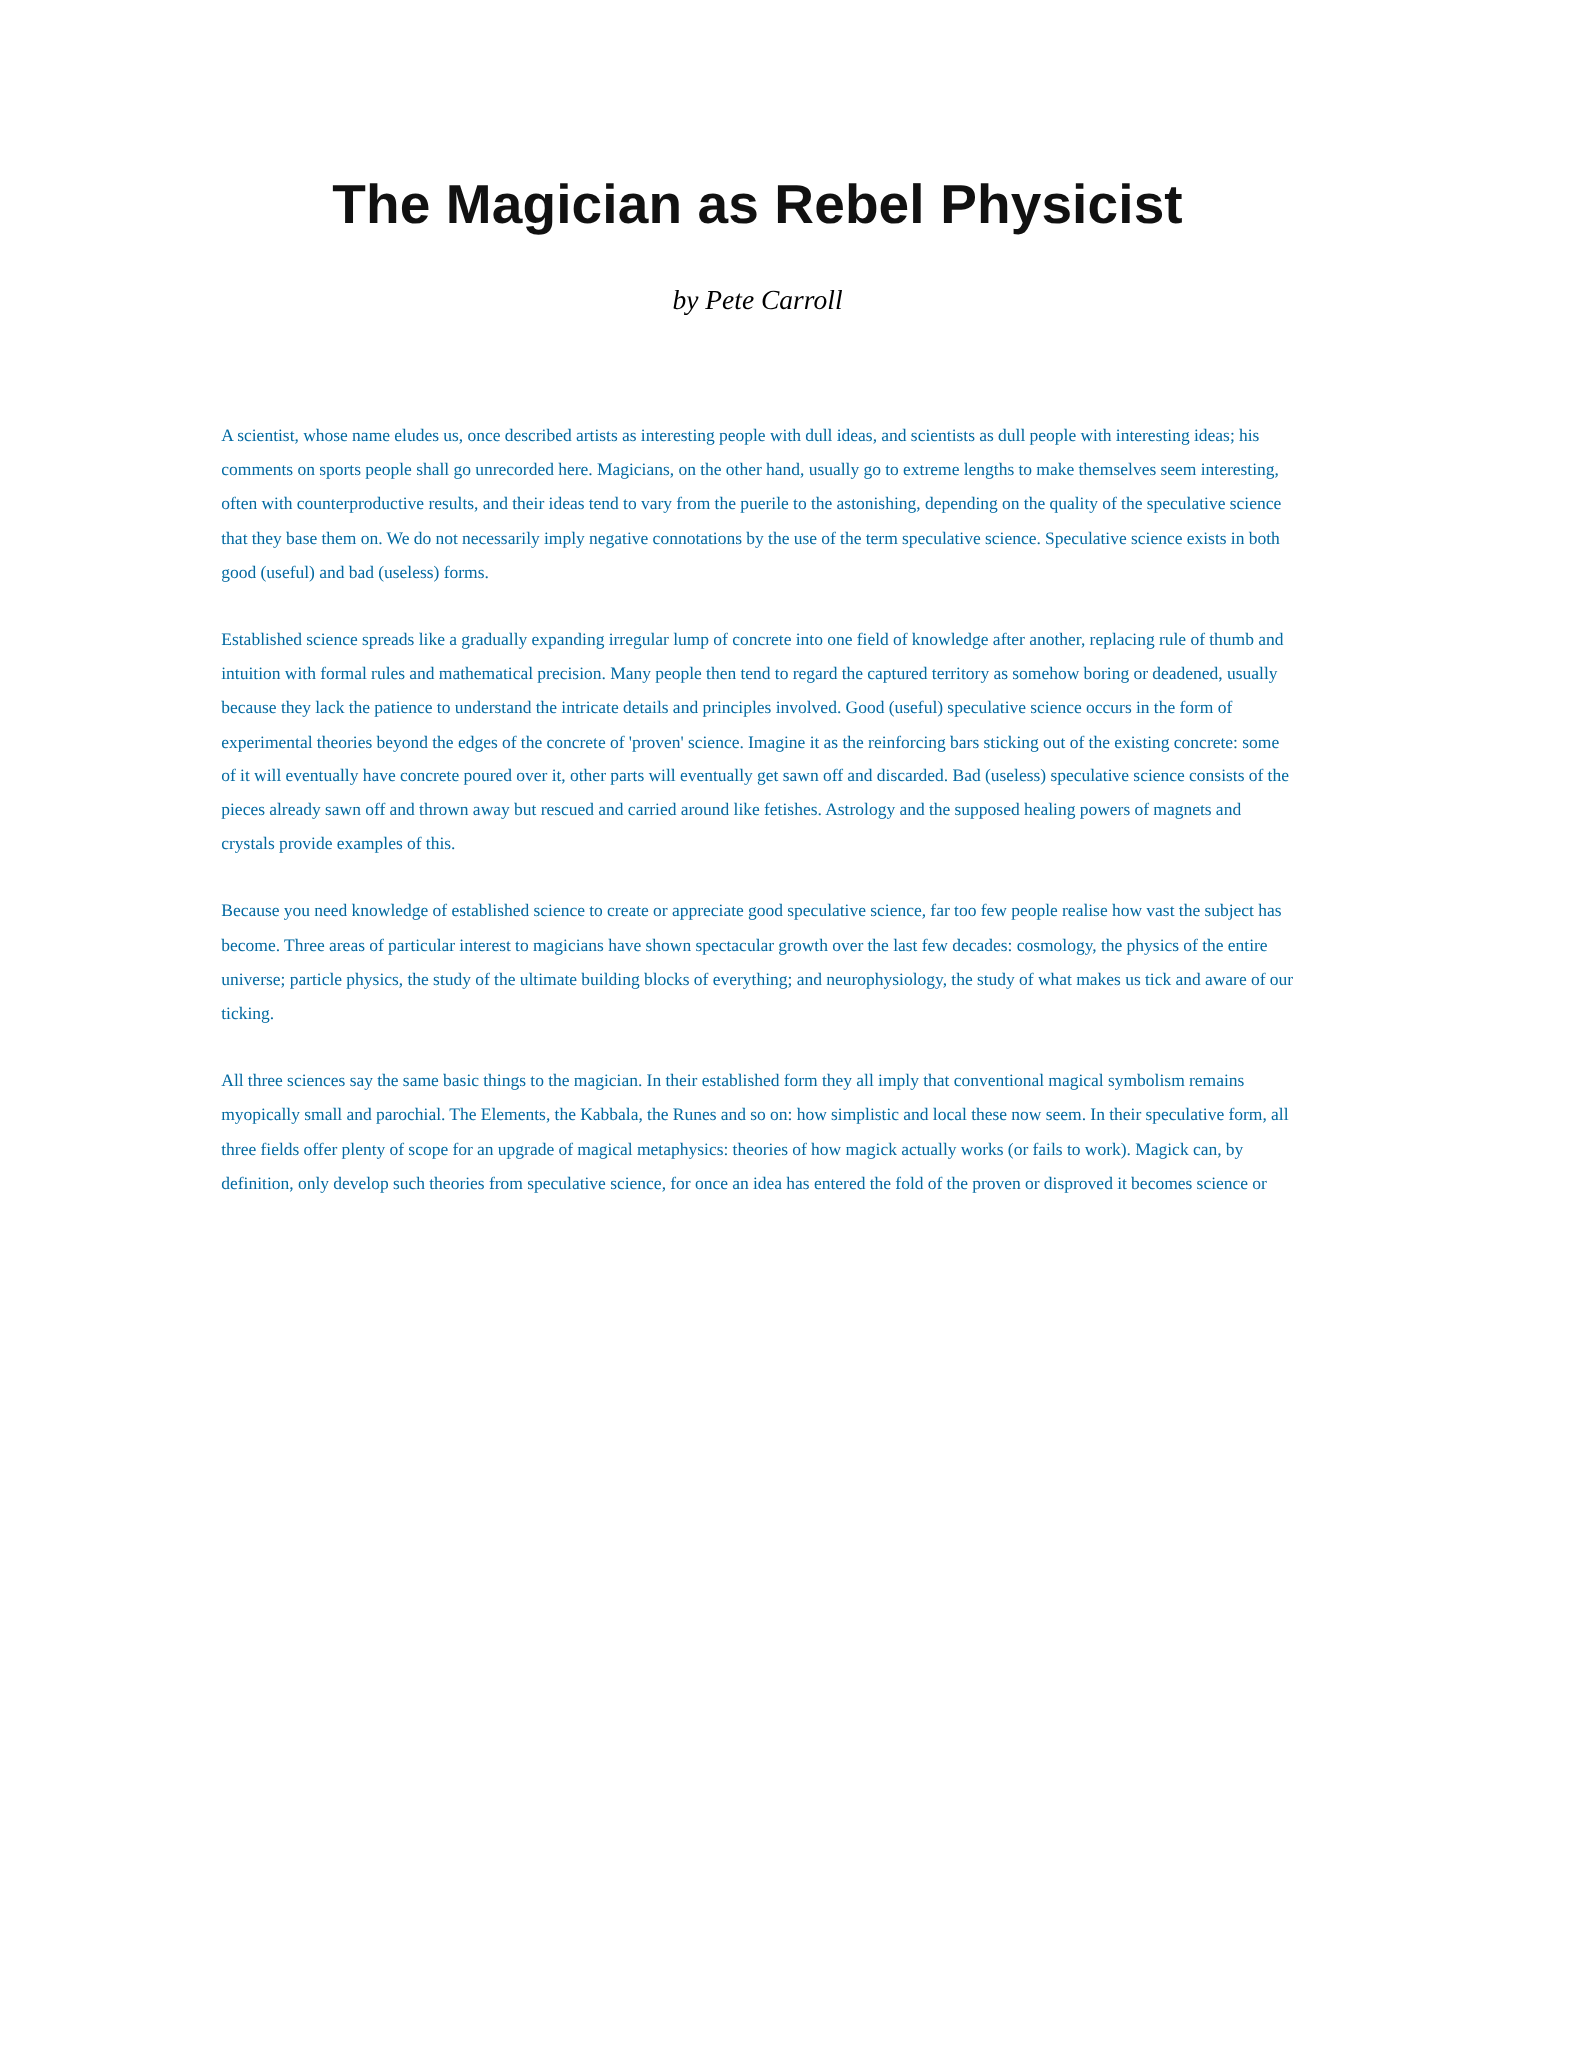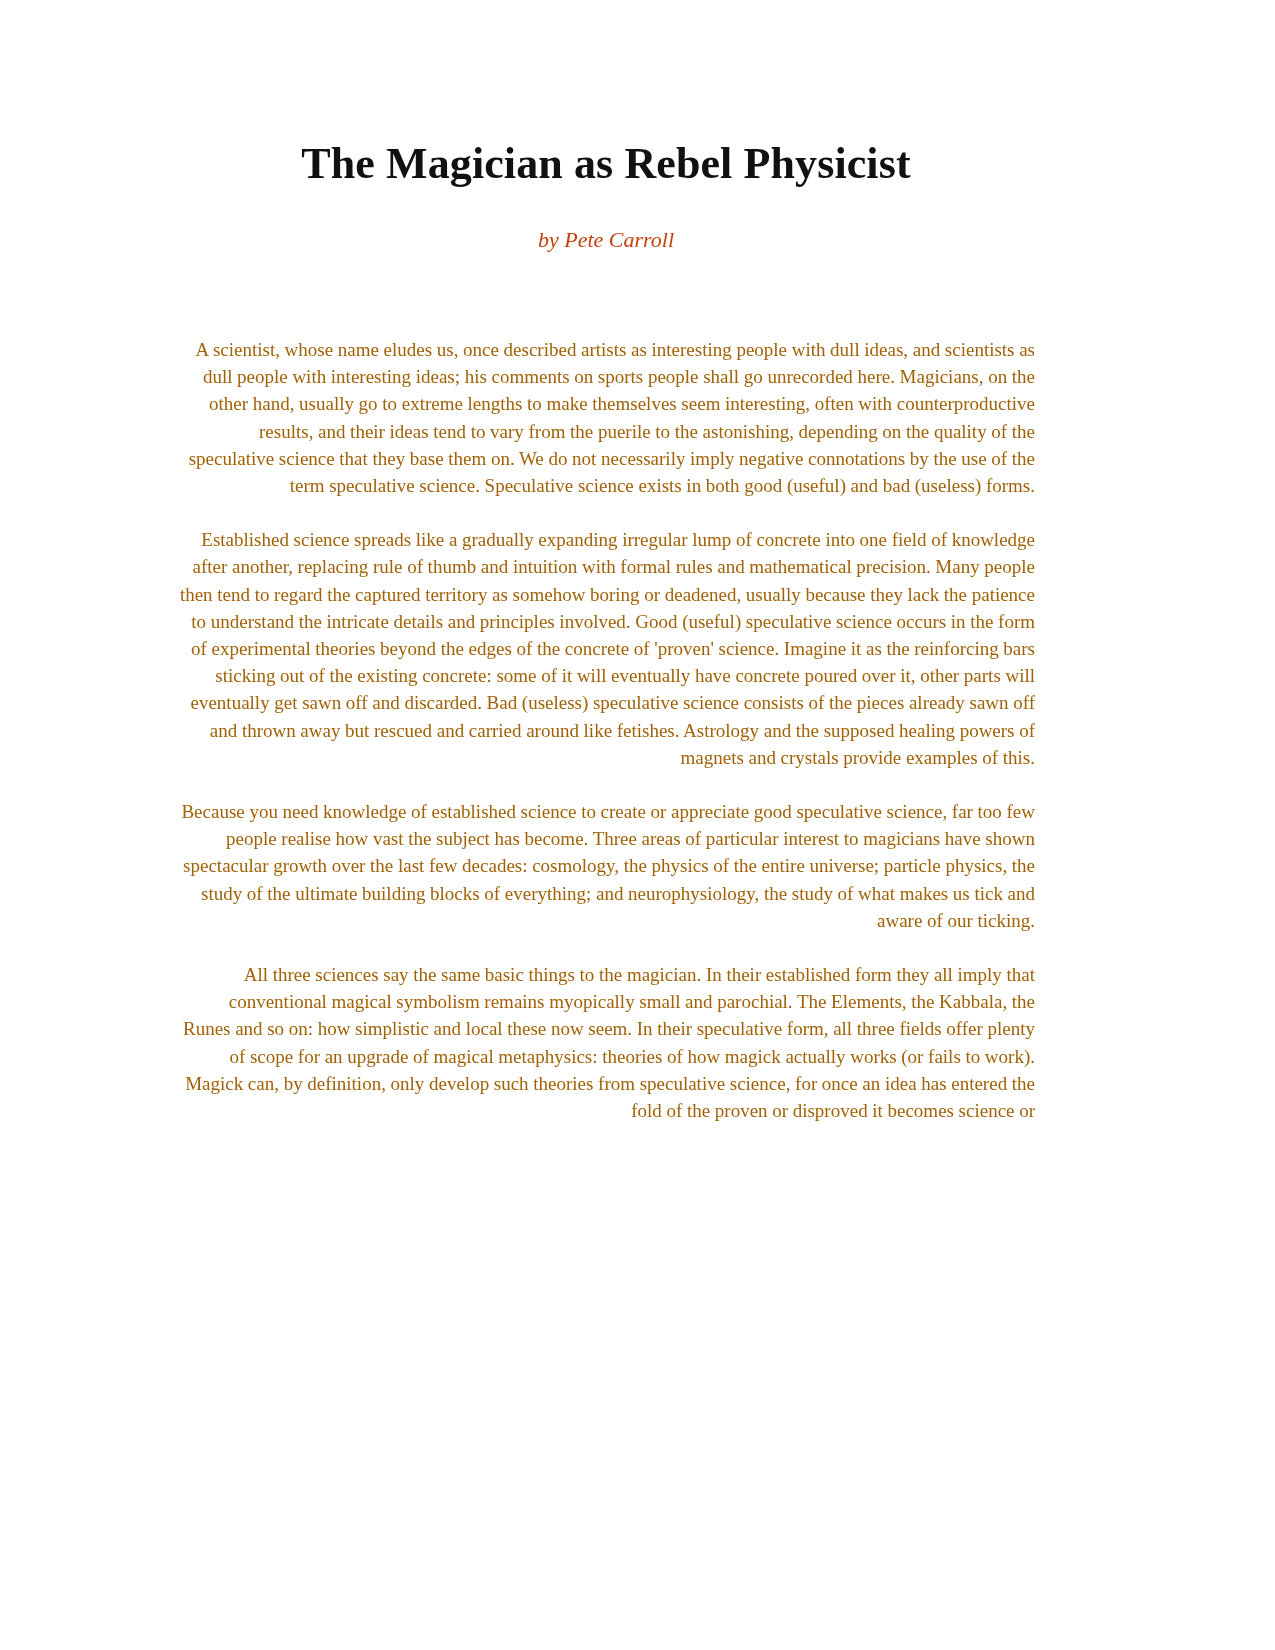--- a/index.html
+++ b/index.html
@@ -24,21 +24,21 @@
   }
   .content {
     position: absolute;
     left: 177px;
     top: 0;
     width: 858px;
   }
   .doc-title {
     margin: 0;
     padding: 0;
-    font-family: Liberation Serif, serif;
+    font-family: Liberation Sans, sans-serif;
     font-weight: bold;
     font-size: 44px;
     line-height: 52px;
     text-align: center;
     letter-spacing: 0.1px;
     position: absolute;
     left: -70px;
     top: 138px;
     width: 998px;
     color: #111111;
@@ -48,35 +48,35 @@
     padding: 0;
     font-family: "Liberation Serif", "DejaVu Serif", serif;
     font-style: italic;
     font-size: 22px;
     line-height: 26px;
     text-align: center;
     position: absolute;
     left: -70px;
     top: 227px;
     width: 998px;
-    color: #c2410c;
+    color: #000000;
   }
   .body-block {
     position: absolute;
     left: 0;
     top: 336px;
     width: 858px;
   }
   .para {
     margin: 0 0 27px 0;
-    font-size: 19px;
+    font-size: 14px;
     line-height: 27.2px;
-    text-align: right;
+    text-align: left;
     word-spacing: -0.1px;
-    color: #a16207;
+    color: #0369a1;
     hyphens: none;
   }
   .para:last-child {
     margin-bottom: 12px;
   }
 </style>
 </head>
 <body>
 
 <div class="page">

